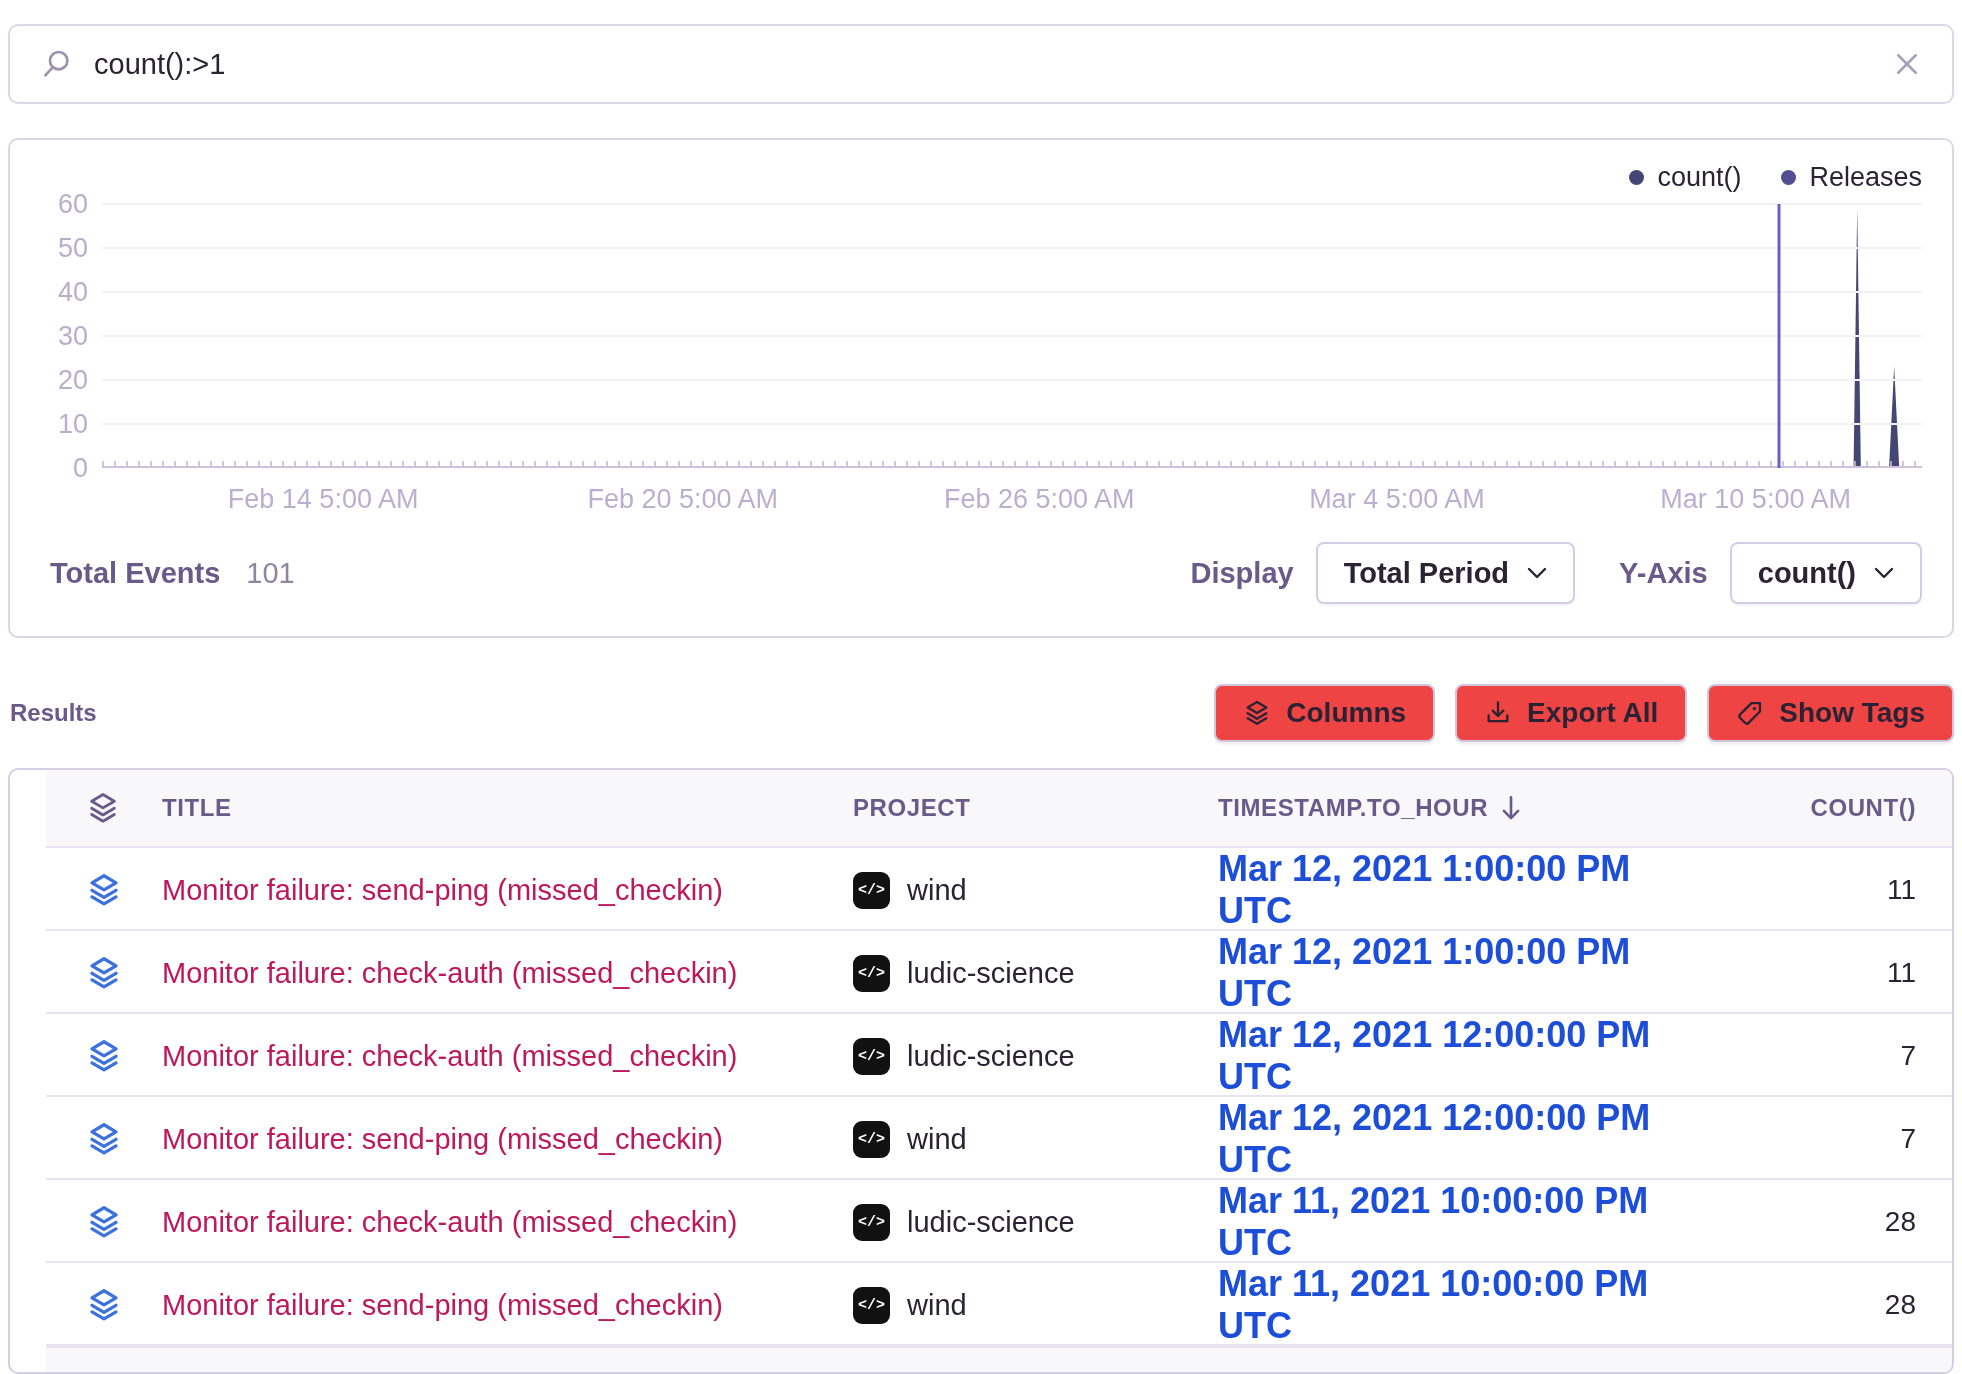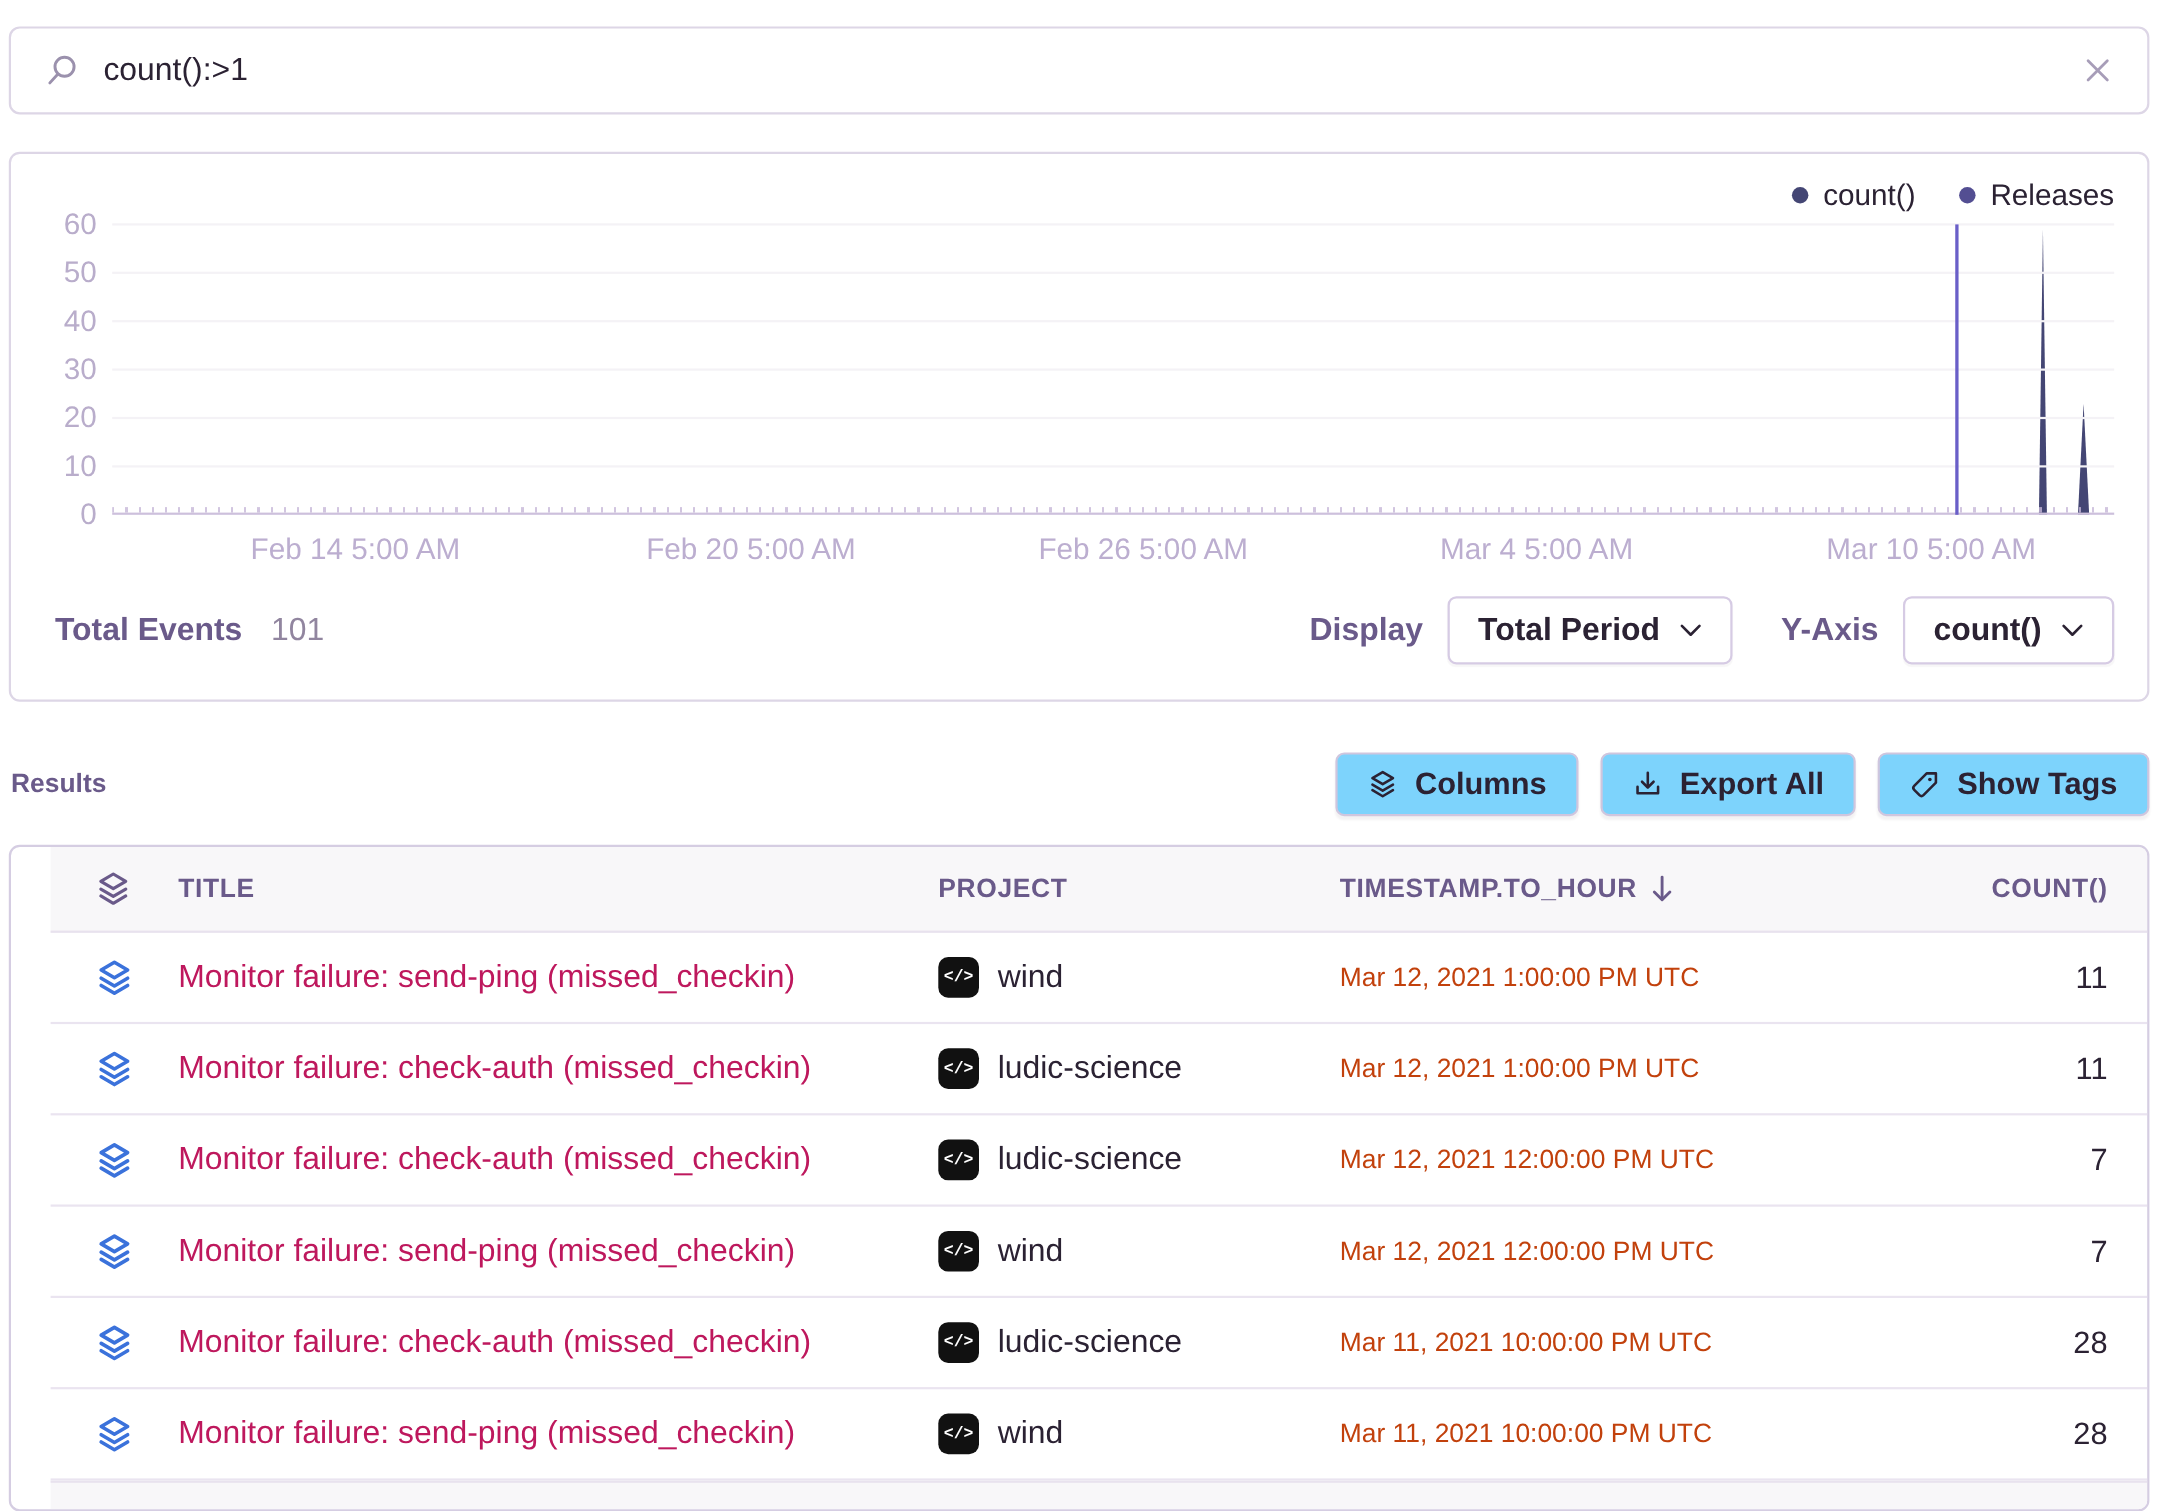--- a/index.html
+++ b/index.html
@@ -109,21 +109,21 @@
     margin: 46px 8px 26px 8px;
     display: flex; align-items: center;
     padding-left: 2px;
   }
   .results-heading { font-size: 24px; font-weight: 700; color: #6a5a8a; }
   .results-buttons { margin-left: auto; display: flex; gap: 20px; }
   .btn {
     height: 58px;
     border: 2px solid #cfc6de;
     border-radius: 8px;
-    background: #7dd3fc;
+    background: #ef4444;
     display: flex; align-items: center; gap: 15px;
     padding: 0 27px;
     font-size: 28px; font-weight: 600; color: #2b2233;
     box-shadow: 0 3px 2px rgba(43,34,51,.06);
     cursor: pointer;
   }
 
   
   .table-card {
     margin: 0 8px;
@@ -147,21 +147,21 @@
     letter-spacing: .6px;
   }
   .icon-cell { display: flex; align-items: center; padding-left: 40px; }
   .title-cell { padding-left: 20px; }
   .project-cell { display: flex; align-items: center; gap: 17px; padding-left: 8px; }
   .ts-cell { padding-left: 8px; display: flex; align-items: center; gap: 12px; }
   .count-cell { text-align: right; padding-right: 36px; }
 
   .trow { height: 83px; border-bottom: 2px solid #eae4f0; font-size: 29px; }
   .trow .title-cell { color: #be185d; cursor: pointer; }
-  .trow .ts-cell { color: #c2410c; font-size: 24px; }
+  .trow .ts-cell { color: #1d4ed8; font-size: 36px; font-weight: bold; }
   .trow .count-cell { color: #2b2233; font-size: 28px; }
   .proj-badge {
     width: 37px; height: 37px;
     background: #111; color: #fff;
     border-radius: 9px;
     display: flex; align-items: center; justify-content: center;
     font-family: "Liberation Mono", monospace;
     font-size: 15px; font-weight: 700;
     flex: 0 0 auto;
   }

